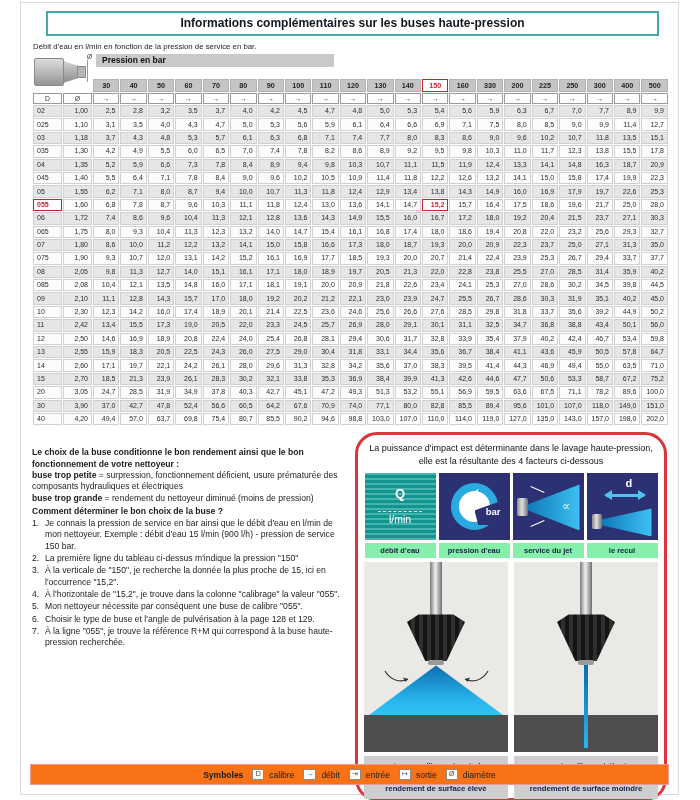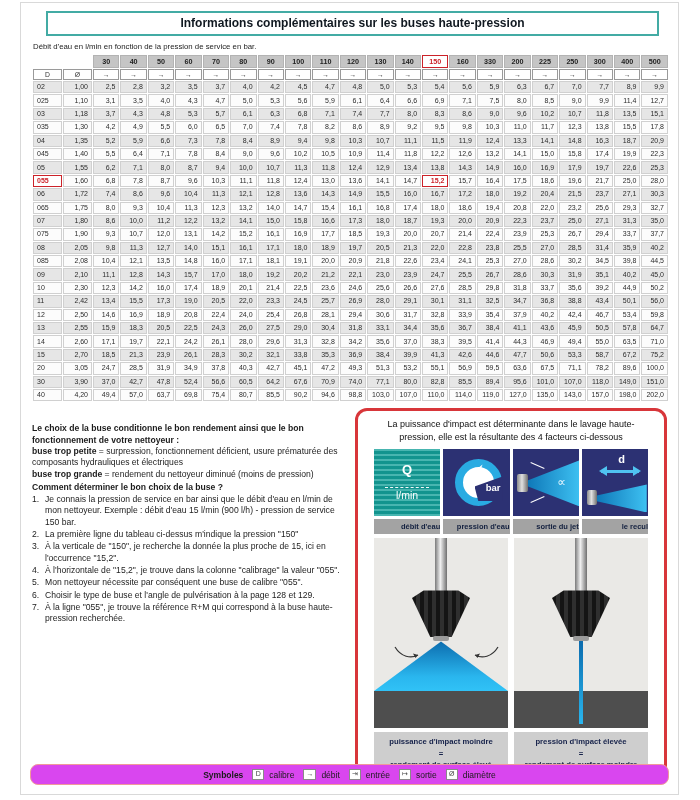--- a/index.html
+++ b/index.html
@@ -41,21 +41,21 @@
   .bottom{display:flex;margin-top:6px;gap:8px;}
   .left-text{width:317px;font-size:8.6px;line-height:11.3px;color:#1c1c1c;margin-top:15px;}
   .left-text p{margin:0;}
   p.lead{font-weight:bold;}
   p.q{font-weight:bold;margin-top:2px !important;}
   ol.steps{margin:1px 0 0;padding:0;list-style:none;}
   .steps li{display:flex;margin:0 0 1px;}
   .steps .n{width:13px;flex:none;}
   .steps .t{flex:1;}
   
-  .impact-panel{width:312px;border:3px solid #d8363a;border-radius:12px;padding:4px 16px;box-sizing:border-box;
+  .impact-panel{width:312px;border:3px solid #d8363a;border-radius:22px;padding:4px 6px;box-sizing:border-box;
     height:369px;background:#fff;}
   .impact-head{text-align:center;font-size:9px;line-height:12.5px;color:#111;margin:3px 2px 6px;}
   .tiles{display:flex;gap:3px;justify-content:center;}
   .tile{width:71px;height:67px;position:relative;overflow:hidden;background:#2c3173;}
   .tile.t1{background:#14a09a;background-image:repeating-linear-gradient(180deg,rgba(255,255,255,.22) 0 2px,rgba(0,40,40,.10) 2px 5px);}
   .t1-q{color:#fff;font-weight:bold;font-size:13px;text-align:center;margin-top:13px;}
   .t1-lmin{color:#fff;font-size:10.5px;text-align:center;border-top:1px dashed rgba(255,255,255,.95);
     width:44px;margin:10px auto 0;padding-top:1px;}
   .ring{position:absolute;left:12px;top:10px;width:47px;height:47px;border-radius:50%;
     border:8px solid #29abe2;box-sizing:border-box;background:#fff;}
@@ -74,54 +74,64 @@
   .ang.a2{left:17px;top:50px;transform:rotate(-24deg);}
   .d-label{position:absolute;top:4px;left:55%;color:#fff;font-weight:bold;font-size:11px;}
   .darrow{position:absolute;top:17px;left:12px;width:52px;height:10px;}
   .darrow .dbar{position:absolute;left:7px;right:7px;top:3.5px;height:3px;background:#4fc3f1;}
   .darrow::before{content:"";position:absolute;left:0;top:0;border:5px solid transparent;border-right:8px solid #4fc3f1;}
   .darrow::after{content:"";position:absolute;right:0;top:0;border:5px solid transparent;border-left:8px solid #4fc3f1;}
   .n4{left:5px;top:41px;width:10px;height:15px;}
   .cone4{position:absolute;left:15px;top:35px;width:50px;height:28px;
     clip-path:polygon(0 40%,0 60%,100% 100%,100% 0);background:linear-gradient(90deg,#0f79b9,#3ec1f2);}
   .tile-label-row{display:flex;gap:3px;margin-top:3px;justify-content:center;}
-  .tile-label{width:71px;height:15px;background:#a3a3a3;font-size:7.5px;font-weight:bold;text-align:right;
+  .tile-label{width:71px;height:15px;background:#86efac;font-size:7.5px;font-weight:bold;text-align:center;
     line-height:15px;color:#13203f;}
   .illus-row{display:flex;gap:6px;margin-top:4px;justify-content:center;}
   .illus{width:145px;height:190px;background:#eae9e6;position:relative;overflow:hidden;}
   .rod{position:absolute;left:calc(50% - 6px);top:0;width:12px;height:54px;
     background:linear-gradient(90deg,#7a7a7a,#f0f0f0 45%,#6f6f6f);}
   .cap{position:absolute;left:calc(50% - 29px);top:52px;width:58px;height:47px;
     background:repeating-linear-gradient(90deg,#141414 0 4px,#2f2f2f 4px 8px);
     clip-path:polygon(20% 0,80% 0,100% 16%,68% 100%,32% 100%,0 16%);}
   .tipring{position:absolute;left:calc(50% - 8px);top:98px;width:16px;height:5px;background:#9b9b9b;border-radius:2px;}
   .spray-cone{position:absolute;left:calc(50% - 69px);top:103px;width:138px;height:51px;
     clip-path:polygon(50% 0,100% 100%,0 100%);background:linear-gradient(180deg,#0c6cae,#2ab6ee 70%,#31c3f7);}
   .floor{position:absolute;bottom:0;left:0;right:0;height:37px;background:#4e4e4e;}
   .jet{position:absolute;left:calc(50% - 2px);top:103px;width:4px;height:83px;z-index:2;
     background:linear-gradient(180deg,#0c6cae,#2ab6ee);}
   .arc-ic{position:absolute;z-index:3;}
   .compare-row{display:flex;gap:6px;margin-top:4px;justify-content:center;}
   .compare{width:145px;background:#cecece;font-size:7.7px;font-weight:bold;text-align:center;color:#16224a;
     padding:4px 2px;line-height:11.5px;height:43px;box-sizing:border-box;}
   
   .footer-bar{position:absolute;left:9px;right:9px;bottom:9px;height:19px;border:1px solid #ef989a;
-    border-radius:8px;display:flex;align-items:center;justify-content:center;gap:9px;font-size:8.5px;background:#d946ef;}
+    border-radius:0;display:flex;align-items:center;justify-content:center;gap:9px;font-size:8.5px;background:#f97316;}
   .footer-label{font-weight:bold;}
   .sym-item{display:flex;align-items:center;gap:5px;}
   .sym-box{border:1px solid #8a8a8a;font-size:7px;line-height:8.5px;padding:0 2px;color:#444;background:#fff;min-width:6px;text-align:center;}
 </style>
 </head>
 <body>
 
 <div class="frame">
 
   <div class="title-box">Informations complémentaires sur les buses haute-pression</div>
   <div class="subtitle">Débit d'eau en l/min en fonction de la pression de service en bar.</div>
 
+  <div class="pre-area">
+    <div class="nozzle-pic">
+      <div class="np-body"></div>
+      <div class="np-mid"></div>
+      <div class="np-tip"></div>
+      <div class="np-line"></div>
+      <div class="np-dia">Ø</div>
+    </div>
+    <div class="pression-band">Pression en bar</div>
+  </div>
 
   <table class="flow">
     <colgroup>
         <col class="cd">
         <col class="cd">
       </colgroup>
     <thead>
       <tr id="row-cols">
         <th class="blank" colspan="2"></th>
       <th class="colh">30</th>
@@ -842,21 +852,21 @@
               <div class="dbar"></div>
             </div>
           <div class="nozzle-s n4"></div>
           <div class="cone4"></div>
         </div>
       </div>
 
       <div class="tile-label-row">
         <div class="tile-label">débit d'eau</div>
         <div class="tile-label">pression d'eau</div>
-        <div class="tile-label">sortie du jet</div>
+        <div class="tile-label">service du jet</div>
         <div class="tile-label">le recul</div>
       </div>
 
       <div class="illus-row">
         <div class="illus">
           <div class="rod"></div>
           <div class="cap"></div>
           <div class="tipring"></div>
           <svg class="arc-ic" style="left:18px;top:106px;" width="28" height="18">
             <path d="M3 3 C 9 13, 19 15, 26 11" stroke="#333" fill="none" stroke-width="1.2"></path>

